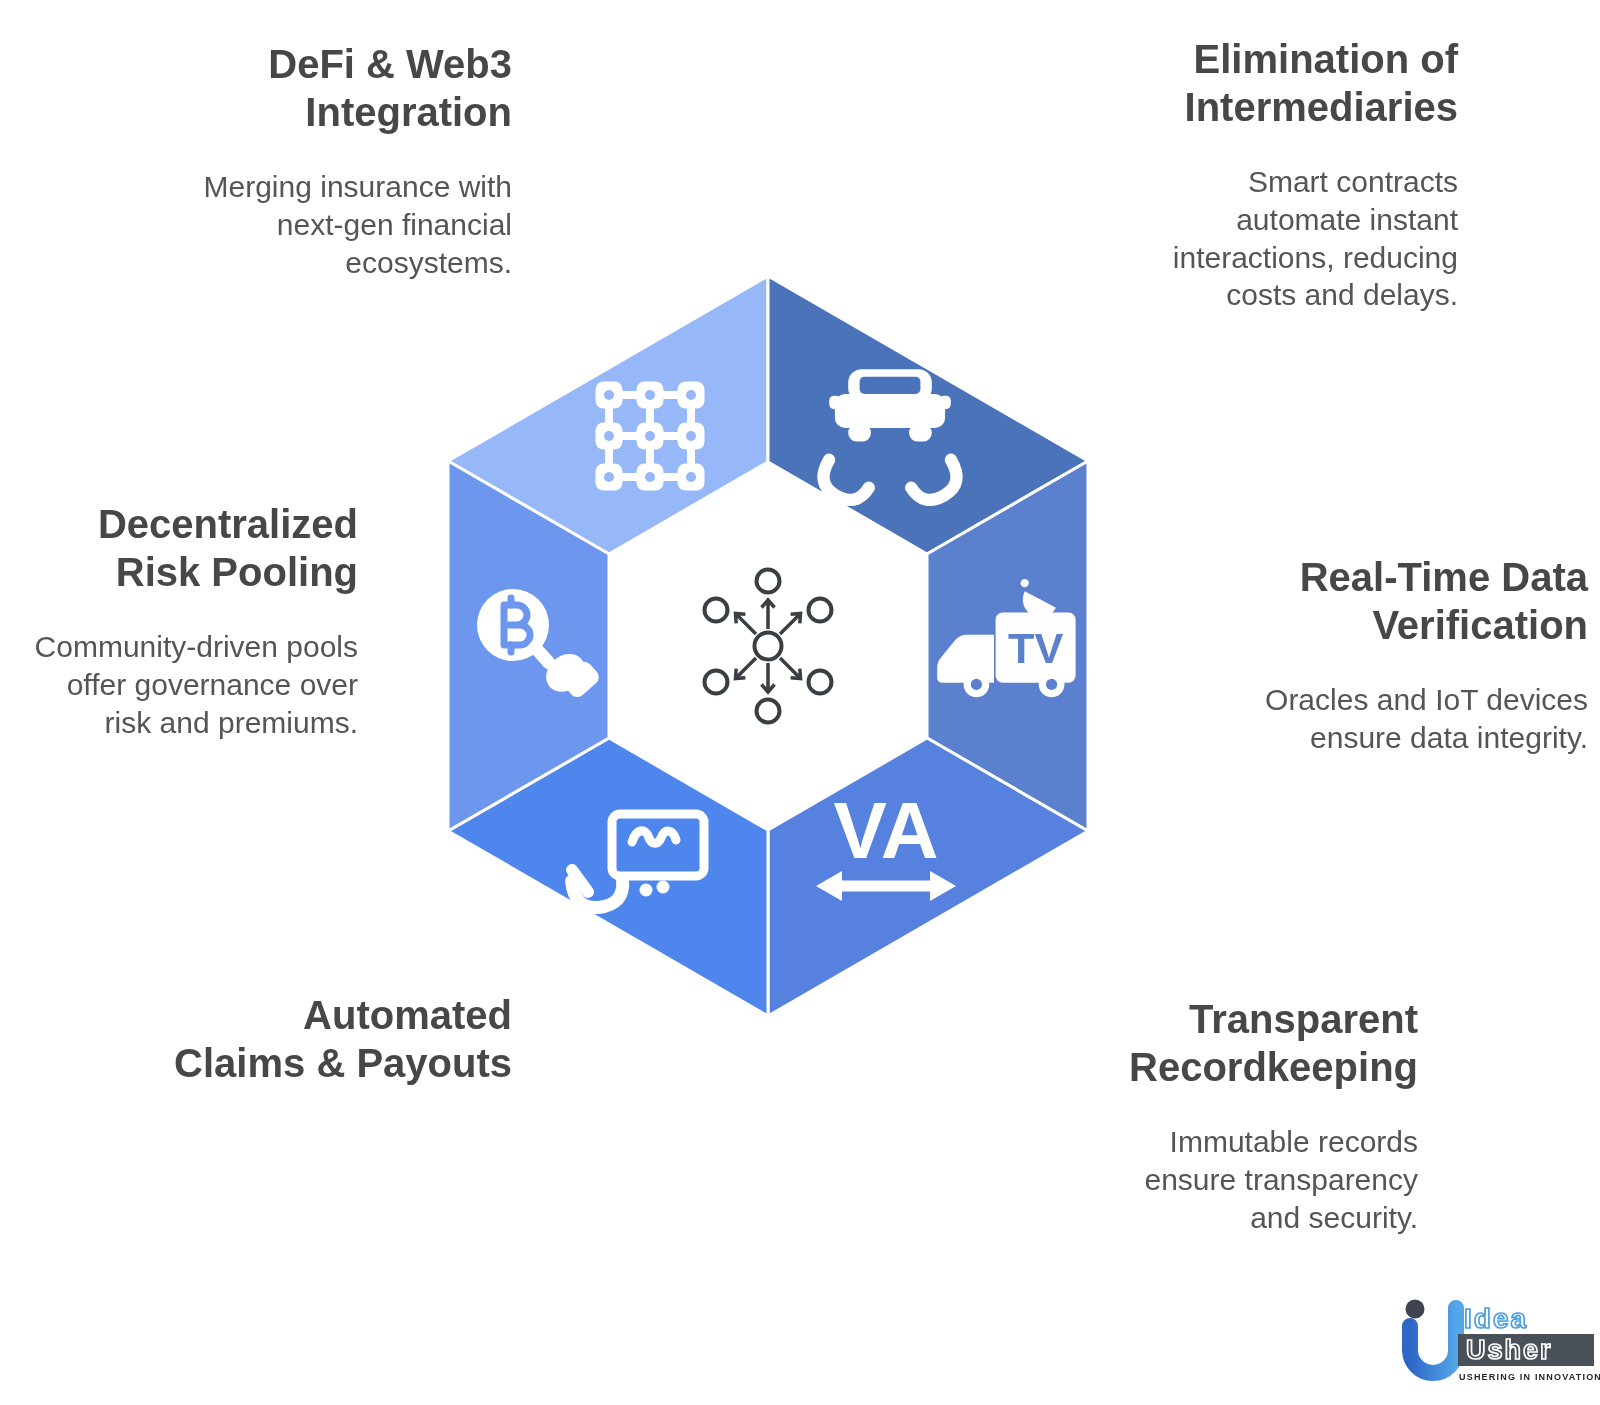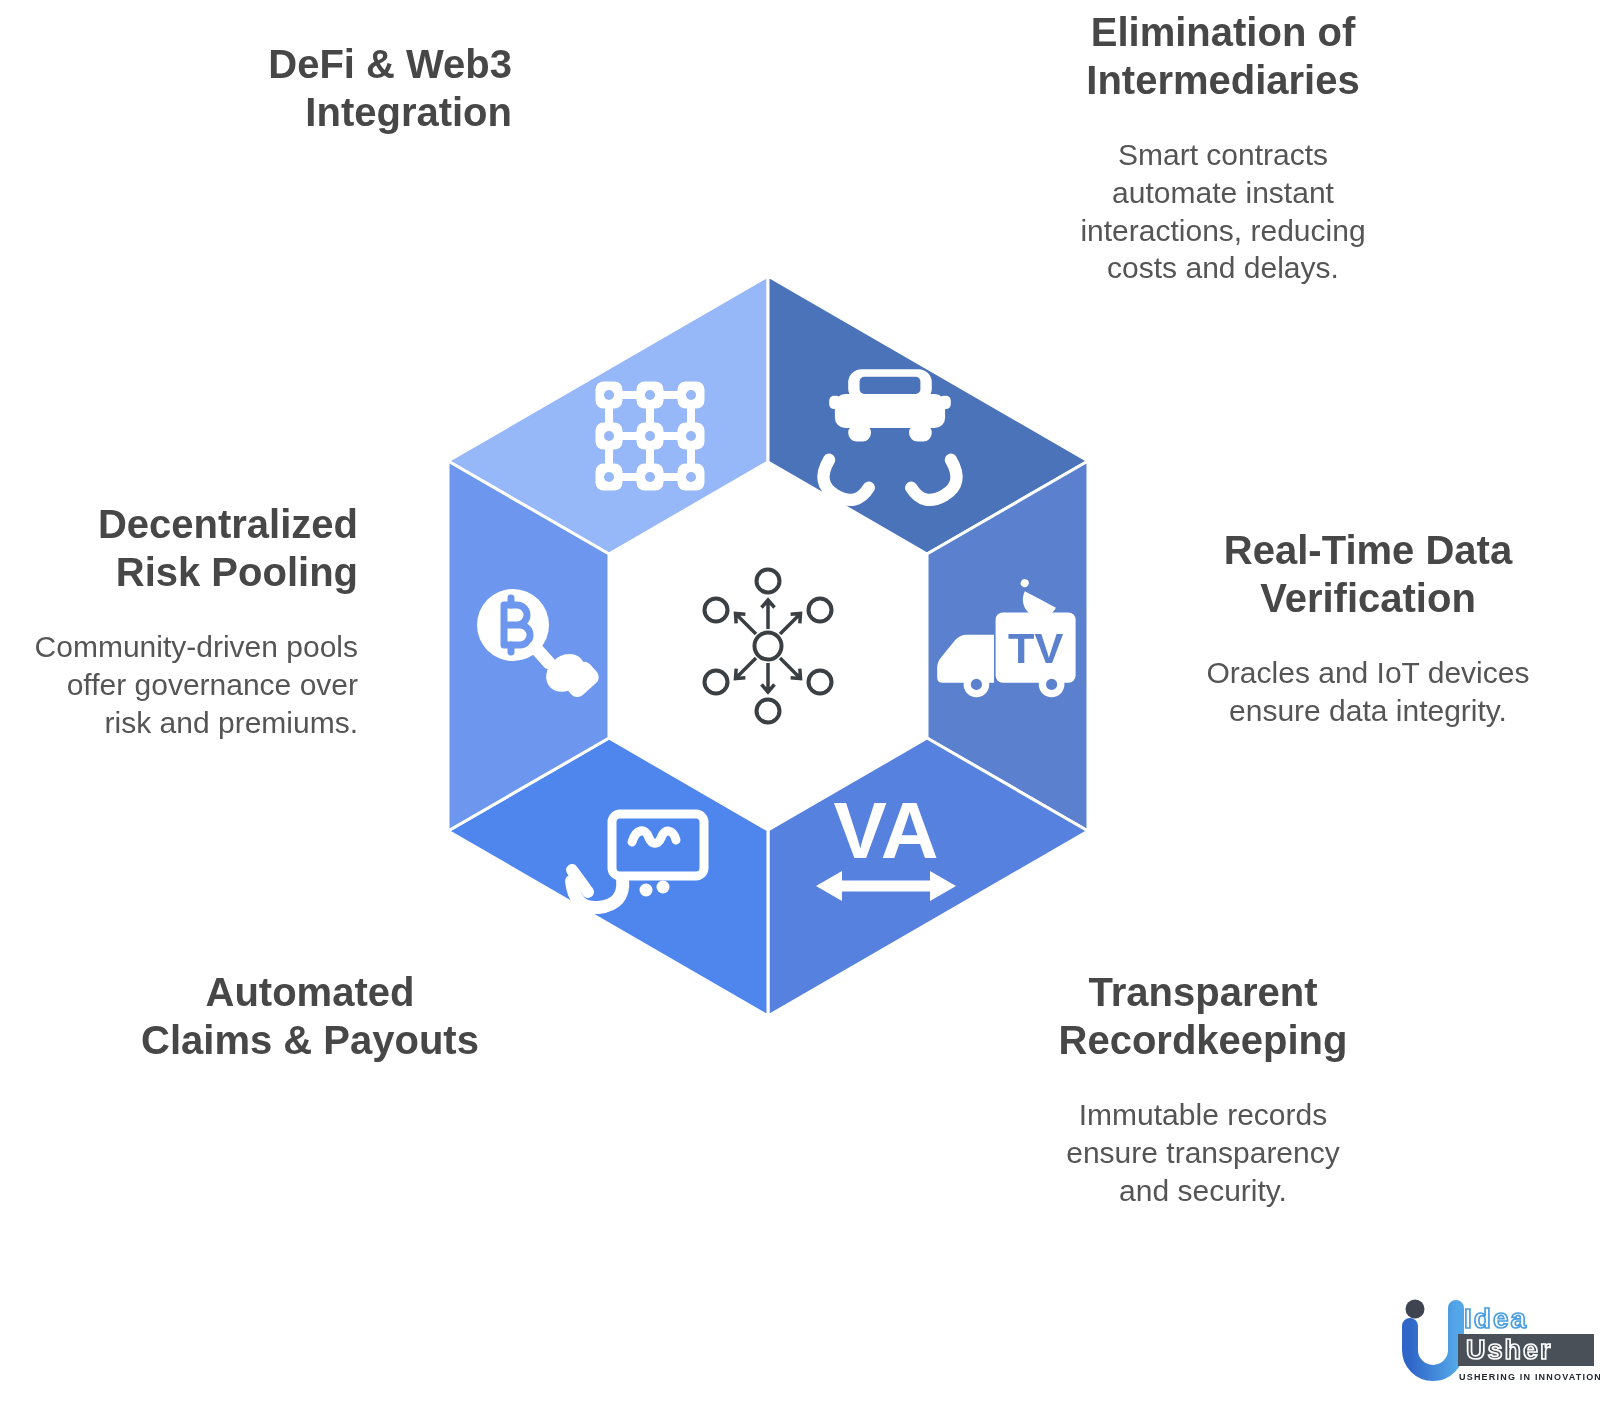--- a/index.html
+++ b/index.html
@@ -11,21 +11,21 @@
   .tblock{position:absolute;}
   .tblock .hd{
     font-size:40px;line-height:1.2;font-weight:700;color:#474747;
     white-space:pre-line;margin:0;
   }
   .tblock .bd{
     font-size:30px;line-height:1.26;color:#555555;
     white-space:pre-line;margin:32px 0 0 0;
   }
   .al-r{text-align:right;}
-  .al-l{text-align:center;}
+  .al-l{text-align:right;margin-top:27px;}
   .hex-svg{position:absolute;left:0;top:0;}
   .logo{position:absolute;left:1396px;top:1290px;width:204px;height:114px;}
 </style>
 </head>
 <body>
 
 <div class="canvas">
 
   <svg class="hex-svg" width="1600" height="1405" viewBox="0 0 1600 1405">
 
@@ -155,20 +155,23 @@
       <circle cx="52" cy="36" r="11.5"></circle>
       <circle cx="0" cy="65" r="11.5"></circle>
       <circle cx="-52" cy="36" r="11.5"></circle>
       <circle cx="-52" cy="-36" r="11.5"></circle>
     </g>
   </svg>
 
   <div class="tblock al-r" style="left:72px;top:40px;width:440px;">
     <p class="hd">DeFi &amp; Web3
 Integration</p>
+    <p class="bd">Merging insurance with
+next-gen financial
+ecosystems.</p>
   </div>
 
   <div class="tblock al-l" style="left:988px;top:8px;width:470px;">
     <p class="hd">Elimination of
 Intermediaries</p>
     <p class="bd">Smart contracts
 automate instant
 interactions, reducing
 costs and delays.</p>
   </div>
@@ -181,21 +184,21 @@
   </div>
 
   <div class="tblock al-r" style="left:2px;top:500px;width:356px;">
     <p class="hd">Decentralized
 Risk Pooling</p>
     <p class="bd">Community-driven pools
 offer governance over
 risk and premiums.</p>
   </div>
 
-  <div class="tblock al-r" style="left:108px;top:968px;width:404px;text-align:center;">
+  <div class="tblock al-r" style="left:108px;top:991px;width:404px;">
     <p class="hd">Automated
 Claims &amp; Payouts</p>
   </div>
 
   <div class="tblock al-l" style="left:988px;top:968px;width:430px;">
     <p class="hd">Transparent
 Recordkeeping</p>
     <p class="bd">Immutable records
 ensure transparency
 and security.</p>

